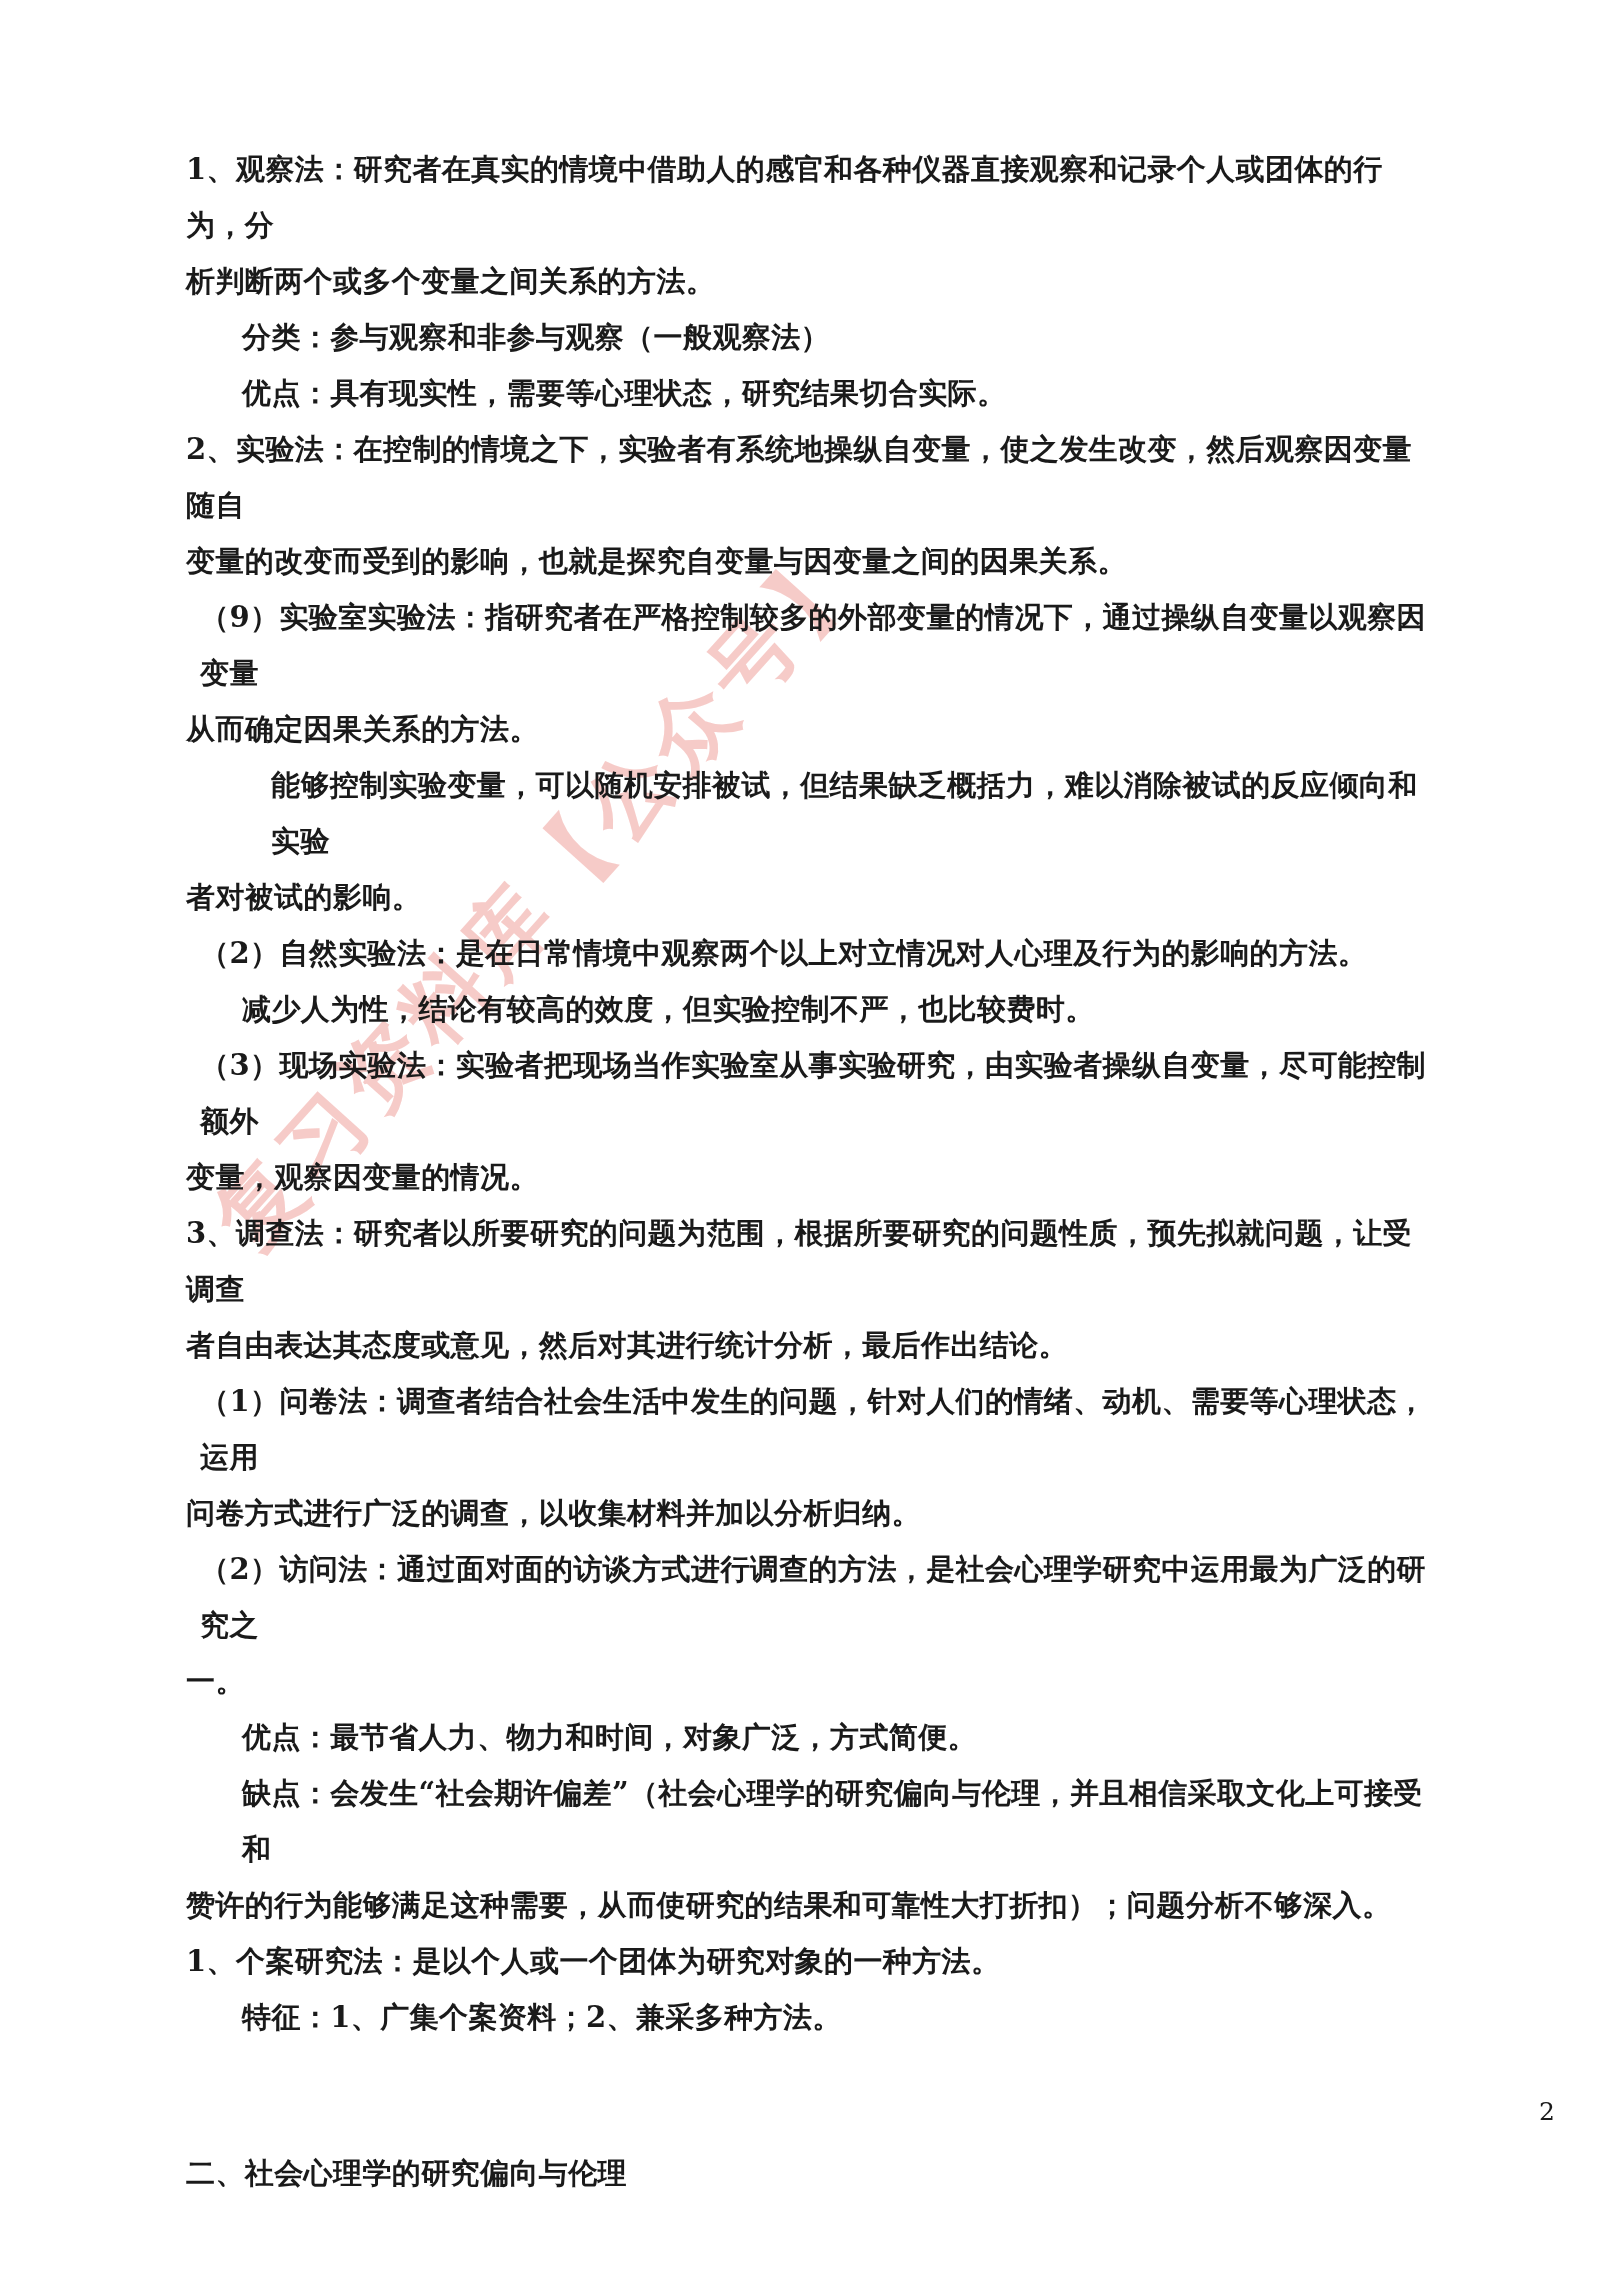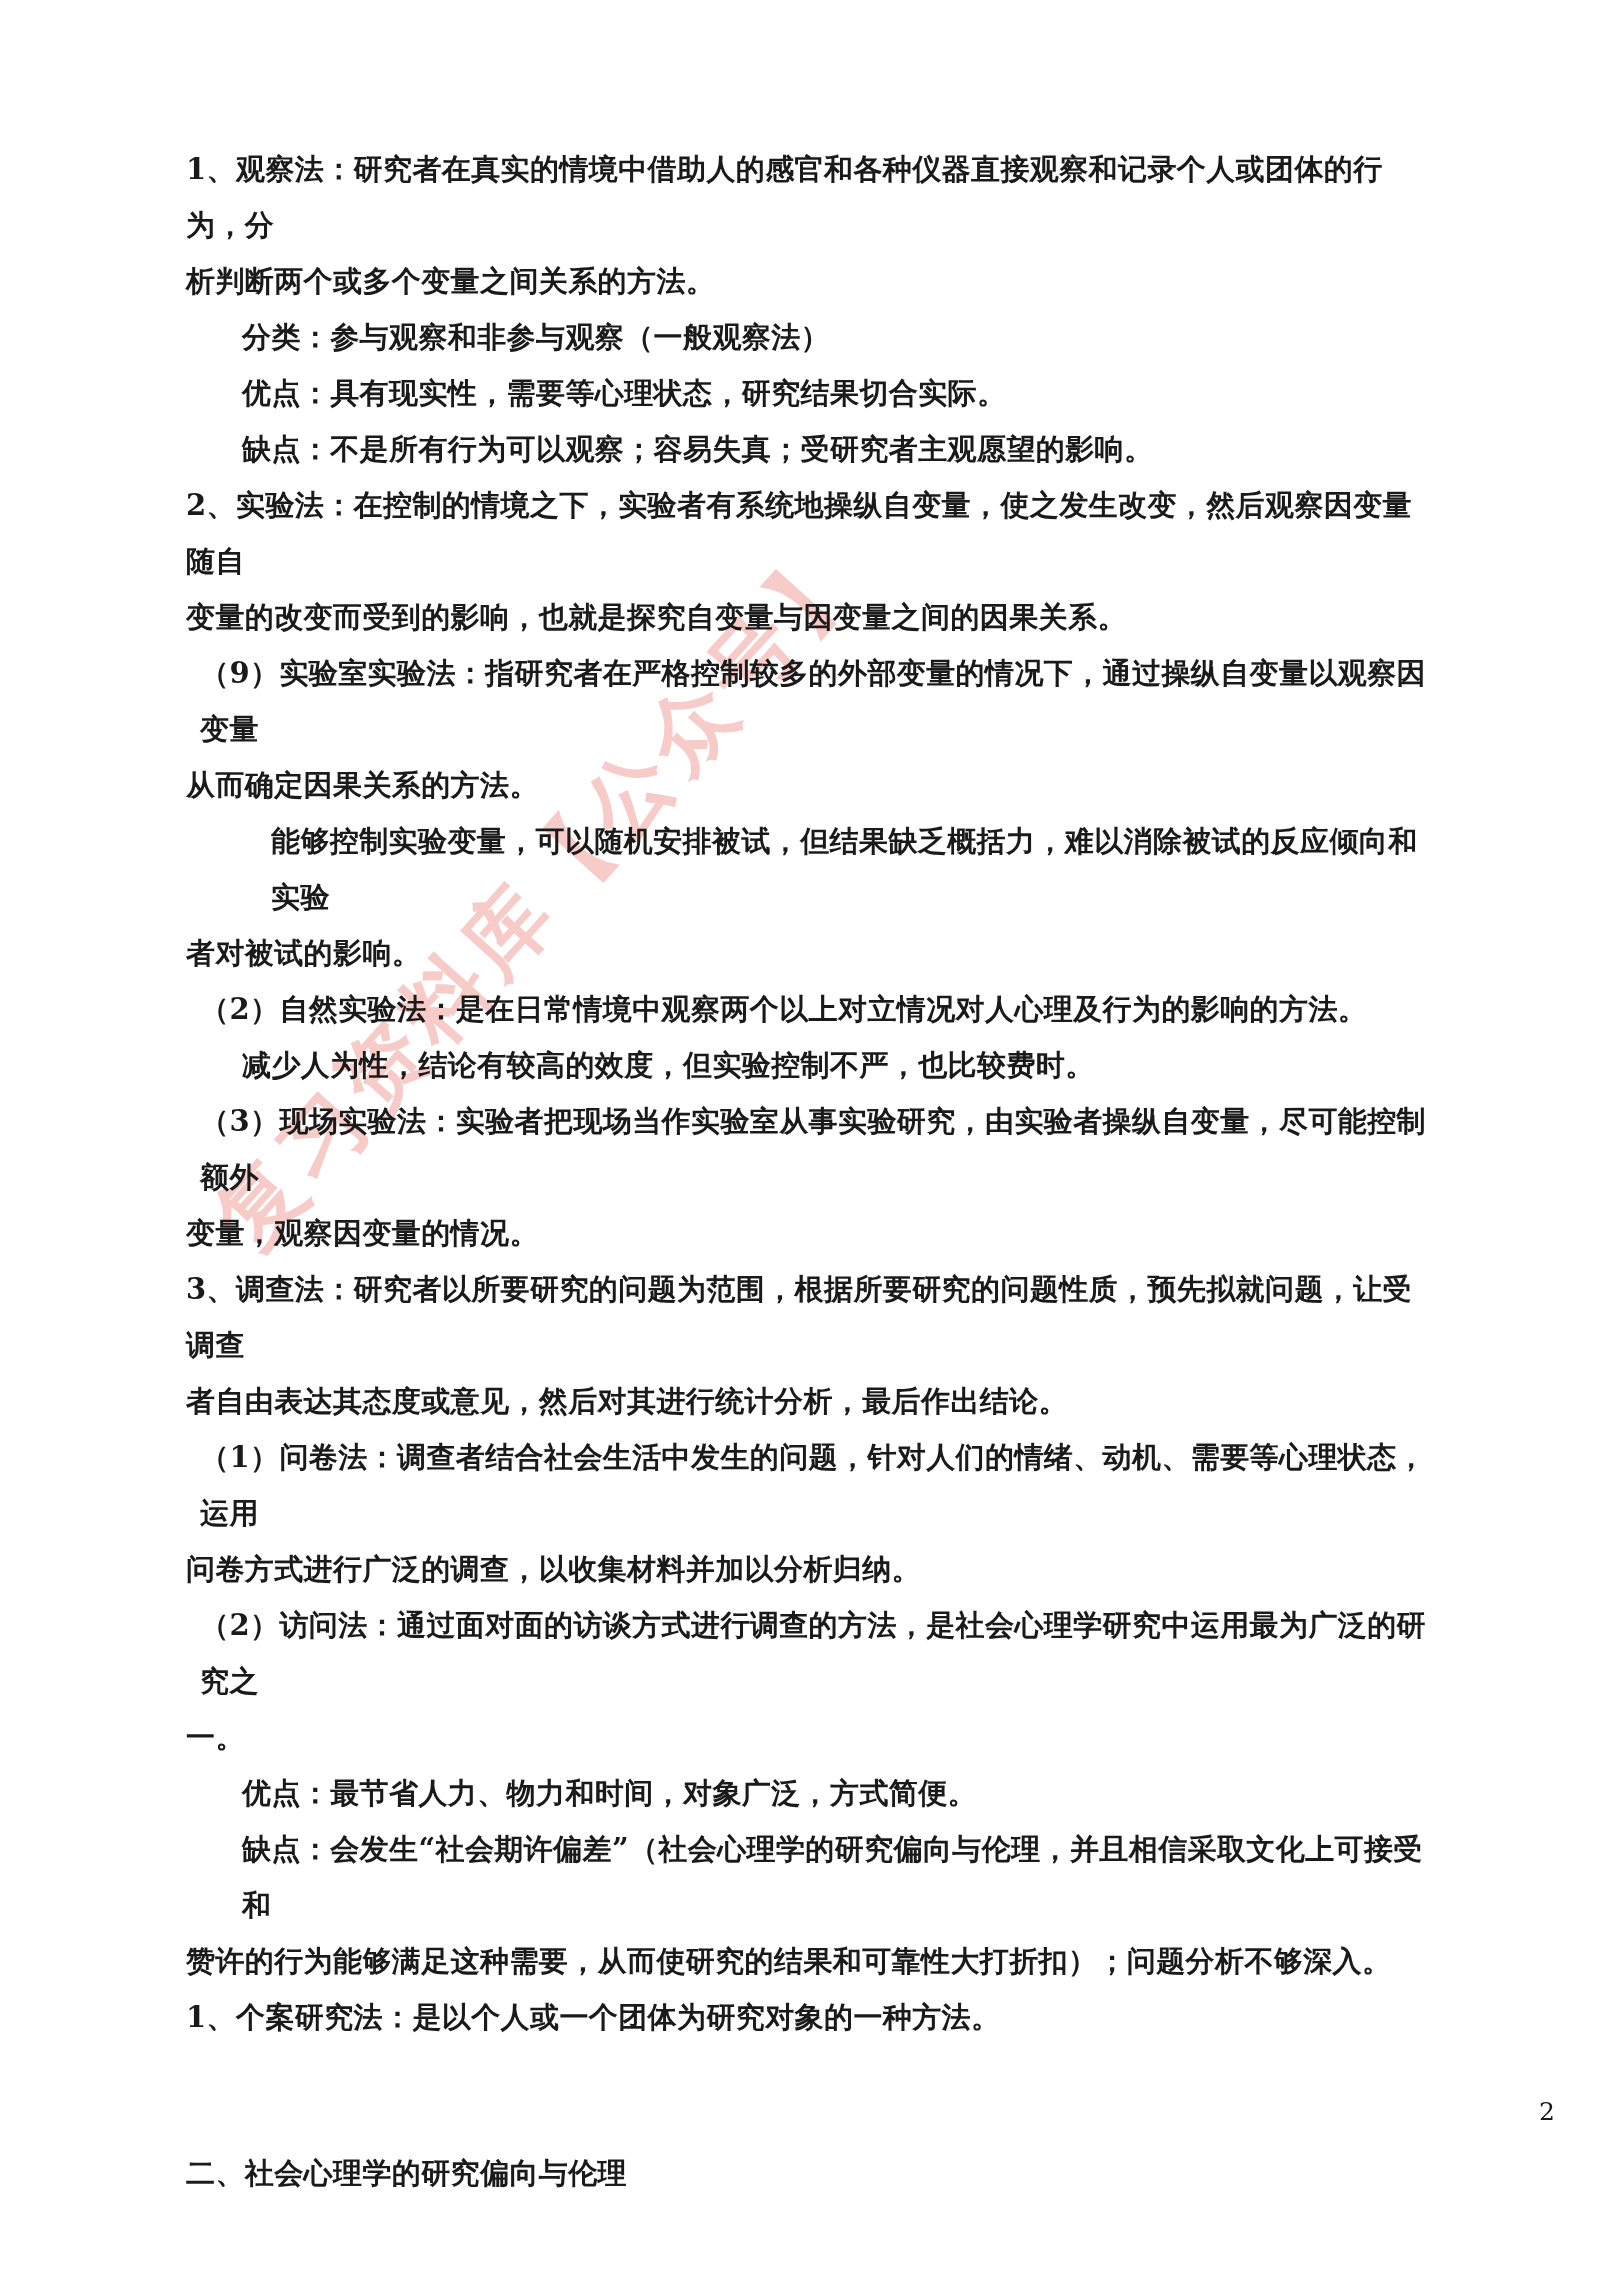--- a/index.html
+++ b/index.html
@@ -84,41 +84,41 @@
 
   <div id="watermark">
     <div class="wm-text">复习资料库【公众号】</div>
   </div>
 
   <div id="content">
       <div class="line ind0">1、观察法：研究者在真实的情境中借助人的感官和各种仪器直接观察和记录个人或团体的行为，分</div>
       <div class="line ind0">析判断两个或多个变量之间关系的方法。</div>
       <div class="line ind2">分类：参与观察和非参与观察（一般观察法）</div>
       <div class="line ind2">优点：具有现实性，需要等心理状态，研究结果切合实际。</div>
-      <div class="line ind2">缺点：不是所有行为可以观察；容易失真；受研究者主观愿望的影响。</div>
       <div class="line ind0">2、实验法：在控制的情境之下，实验者有系统地操纵自变量，使之发生改变，然后观察因变量随自</div>
       <div class="line ind0">变量的改变而受到的影响，也就是探究自变量与因变量之间的因果关系。</div>
       <div class="line ind1">（9）实验室实验法：指研究者在严格控制较多的外部变量的情况下，通过操纵自变量以观察因变量</div>
       <div class="line ind0">从而确定因果关系的方法。</div>
       <div class="line ind3">能够控制实验变量，可以随机安排被试，但结果缺乏概括力，难以消除被试的反应倾向和实验</div>
       <div class="line ind0">者对被试的影响。</div>
       <div class="line ind1">（2）自然实验法：是在日常情境中观察两个以上对立情况对人心理及行为的影响的方法。</div>
       <div class="line ind2">减少人为性，结论有较高的效度，但实验控制不严，也比较费时。</div>
       <div class="line ind1">（3）现场实验法：实验者把现场当作实验室从事实验研究，由实验者操纵自变量，尽可能控制额外</div>
       <div class="line ind0">变量，观察因变量的情况。</div>
       <div class="line ind0">3、调查法：研究者以所要研究的问题为范围，根据所要研究的问题性质，预先拟就问题，让受调查</div>
       <div class="line ind0">者自由表达其态度或意见，然后对其进行统计分析，最后作出结论。</div>
       <div class="line ind1">（1）问卷法：调查者结合社会生活中发生的问题，针对人们的情绪、动机、需要等心理状态，运用</div>
       <div class="line ind0">问卷方式进行广泛的调查，以收集材料并加以分析归纳。</div>
       <div class="line ind1">（2）访问法：通过面对面的访谈方式进行调查的方法，是社会心理学研究中运用最为广泛的研究之</div>
       <div class="line ind0">一。</div>
       <div class="line ind2">优点：最节省人力、物力和时间，对象广泛，方式简便。</div>
       <div class="line ind2">缺点：会发生“社会期许偏差”（社会心理学的研究偏向与伦理，并且相信采取文化上可接受和</div>
       <div class="line ind0">赞许的行为能够满足这种需要，从而使研究的结果和可靠性大打折扣）；问题分析不够深入。</div>
       <div class="line ind0">1、个案研究法：是以个人或一个团体为研究对象的一种方法。</div>
+      <div class="line ind2">特征：1、广集个案资料；2、兼采多种方法。</div>
       <div class="gap-md"></div>
       <div class="gap-md"></div>
       <div class="line ind0">二、社会心理学的研究偏向与伦理</div>
     </div>
 
   <div id="page-number">2</div>
 
 </div>
 
 

